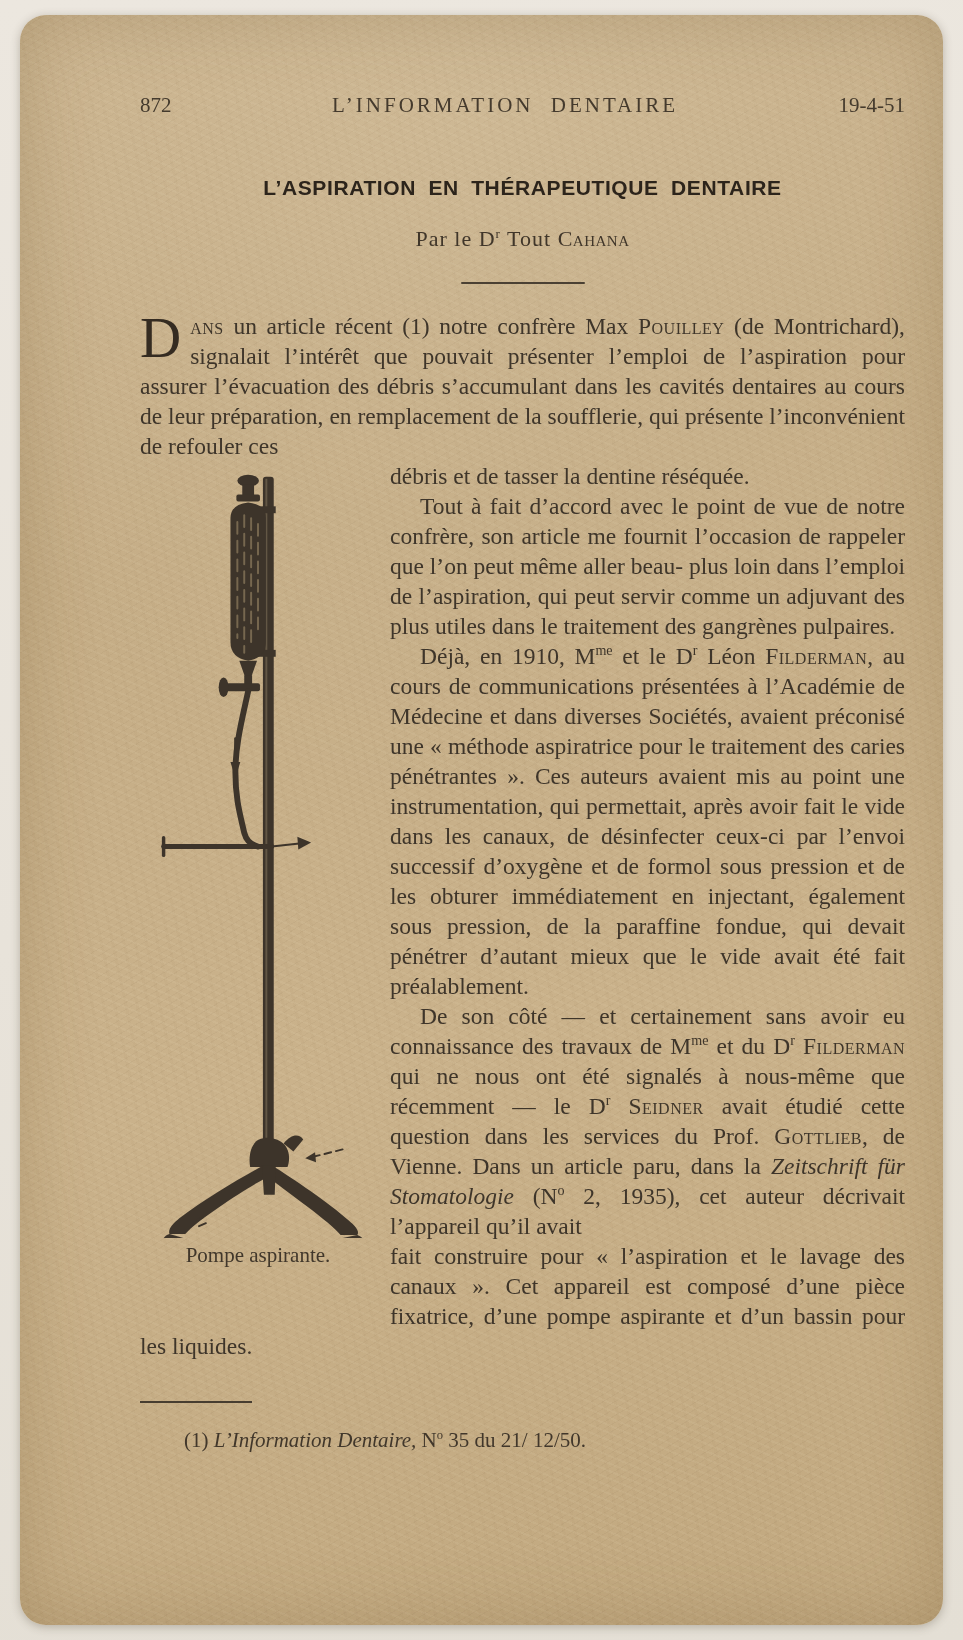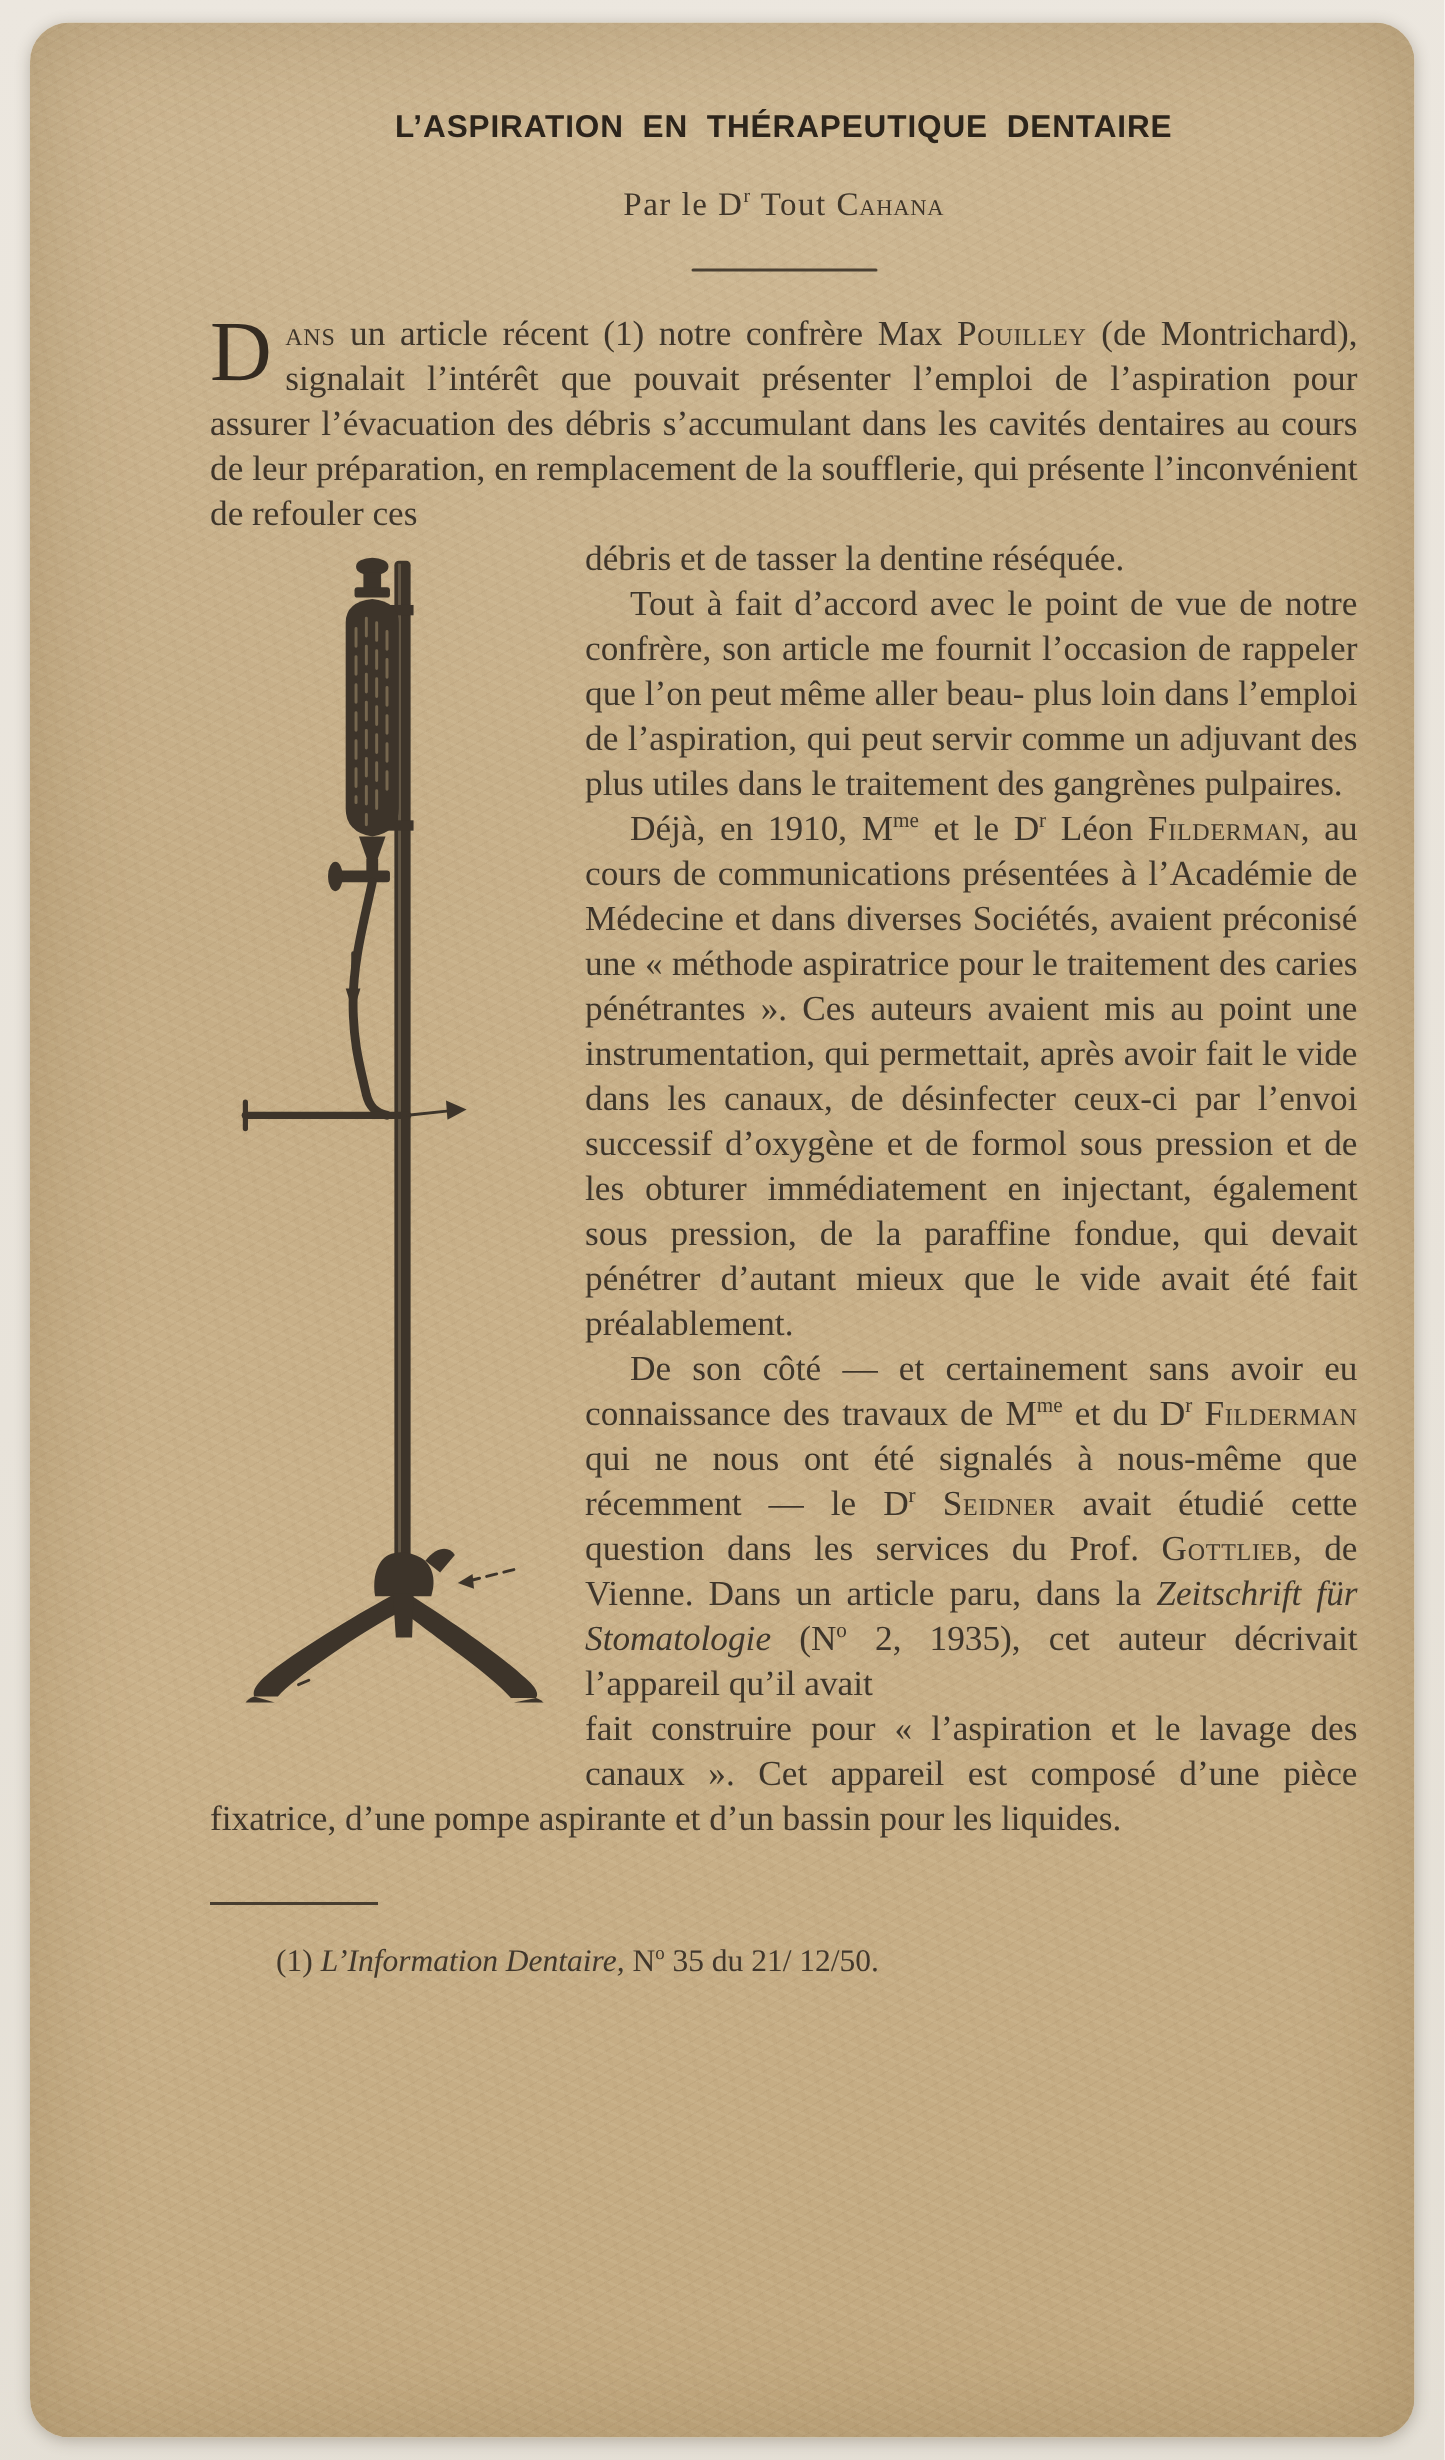--- a/index.html
+++ b/index.html
@@ -50,20 +50,25 @@
   .footrule{clear:both;width:112px;height:2px;background:#473d30;margin:40px 0 0 0;}
   .footnote{margin:25px 0 0 0;font-size:21px;padding-left:44px;text-align:left;color:#41372b;}
 </style>
 </head>
 <body>
 
 <div class="stage">
   <div class="page">
     <div class="inner">
 
+      <div class="header">
+        <span>872</span>
+        <span class="jtitle">L’INFORMATION DENTAIRE</span>
+        <span>19-4-51</span>
+      </div>
 
       <h1 class="title">L’ASPIRATION EN THÉRAPEUTIQUE DENTAIRE</h1>
 
       <div class="byline"><span>Par le D</span><sup>r</sup><span> Tout </span><span class="sc">Cahana</span></div>
 
       <div class="rule"></div>
 
       <div class="body">
 
         <p><span class="dropcap">D</span><span><span class="sc">ans</span><span> un article récent (1) notre confrère Max </span><span class="sc">Pouilley</span><span> (de Montrichard), signalait l’intérêt que pouvait présenter l’emploi de l’aspiration pour assurer l’évacuation des débris s’accumulant dans les cavités dentaires au cours de leur préparation, en remplacement de la soufflerie, qui présente l’inconvénient de refouler ces</span></span></p>
@@ -106,20 +111,21 @@
               <path d="M178,703 L168,709 L179,713 Z" stroke="none"></path>
 
               <path d="M126,716 C104,728 66,750 40,770 C34,775 28,781 30,786 L46,786 C52,779 64,770 80,759 C100,745 118,734 130,728 Z" stroke="none"></path>
               <path d="M30,786 C24,788 22,792 26,794 L44,790 Z" stroke="none"></path>
               <path d="M134,716 C156,730 192,754 212,772 C218,777 224,783 221,787 L204,787 C198,780 186,770 170,758 C150,743 138,734 130,728 Z" stroke="none"></path>
               <path d="M221,787 C227,789 229,793 224,795 L206,790 Z" stroke="none"></path>
               <path d="M124,716 L138,716 L137,746 L126,746 Z" stroke="none"></path>
               <path d="M58,772 l6,-3 M60,778 l7,-3" stroke-width="2" fill="none"></path>
             </g>
           </svg>
+          <figcaption class="caption">Pompe aspirante.</figcaption>
         </figure>
 
         <p><span>débris et de tasser la dentine réséquée.</span></p>
         <p class="ind"><span>Tout à fait d’accord avec le point de vue de notre confrère, son article me fournit l’occasion de rappeler que l’on peut même aller beau- plus loin dans l’emploi de l’aspiration, qui peut servir comme un adjuvant des plus utiles dans le traitement des gangrènes pulpaires.</span></p>
         <p class="ind"><span>Déjà, en 1910, M</span><sup>me</sup><span> et le D</span><sup>r</sup><span> Léon </span><span class="sc">Filderman</span><span>, au cours de communications présentées à l’Académie de Médecine et dans diverses Sociétés, avaient préconisé une « méthode aspiratrice pour le traitement des caries pénétrantes ». Ces auteurs avaient mis au point une instrumentation, qui permettait, après avoir fait le vide dans les canaux, de désinfecter ceux-ci par l’envoi successif d’oxygène et de formol sous pression et de les obturer immédiatement en injectant, également sous pression, de la paraffine fondue, qui devait pénétrer d’autant mieux que le vide avait été fait préalablement.</span></p>
         <p class="ind"><span>De son côté — et certainement sans avoir eu connaissance des travaux de M</span><sup>me</sup><span> et du D</span><sup>r</sup><span> </span><span class="sc">Filderman</span><span> qui ne nous ont été signalés à nous-même que récemment — le D</span><sup>r</sup><span> </span><span class="sc">Seidner</span><span> avait étudié cette question dans les services du Prof. </span><span class="sc">Gottlieb</span><span>, de Vienne. Dans un article paru, dans la </span><span class="it">Zeitschrift für Stomatologie</span><span> (N</span><sup>o</sup><span> 2, 1935), cet auteur décrivait l’appareil qu’il avait</span></p>
         <p><span>fait construire pour « l’aspiration et le lavage des canaux ». Cet appareil est composé d’une pièce fixatrice, d’une pompe aspirante et d’un bassin pour les liquides.</span></p>
       </div>
 
       <div class="footrule"></div>

